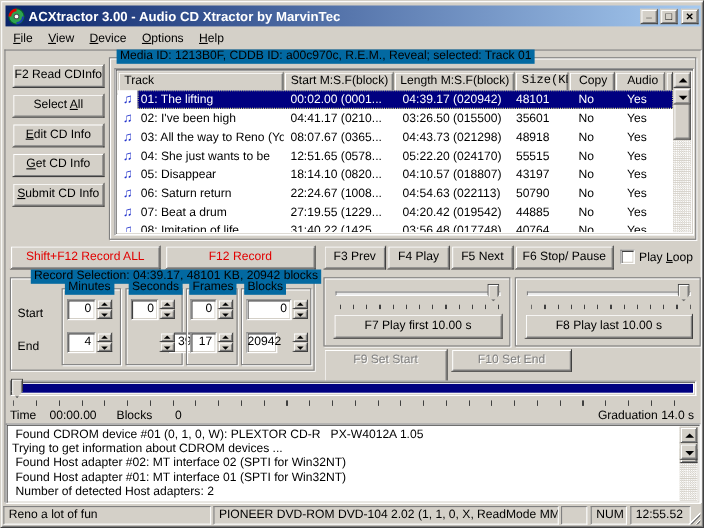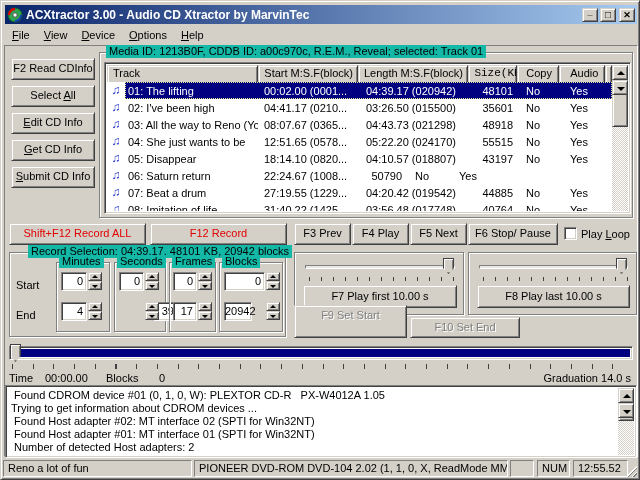--- a/index.html
+++ b/index.html
@@ -22,36 +22,36 @@
   #title { color:#fff; font-weight:bold; font-size:12px; margin-left:3px; flex:1; white-space:nowrap; overflow:hidden; }
   .winbtn { width:16px; height:14px; margin-left:2px; font-size:9px; font-weight:bold; text-align:center; line-height:12px; position:relative; }
   #menubar { left:4px; top:25px; width:632px; height:18px; display:flex; }
   .mi { padding:2px 7px; line-height:14px; }
   .k { text-decoration:underline; }
 
   #clientframe { left:3px; top:44px; width:634px; height:412px; border:1px solid; border-color:#808080 #ffffff #ffffff #808080; }
 
   .lbtn { left:10px; width:84px; height:22px; text-align:center; line-height:19px; }
 
-  .gbox-label { position:absolute; top:-8px; background:#14b8a6; padding:0 3px; line-height:13px; white-space:nowrap; }
+  .gbox-label { position:absolute; top:-8px; background:#0369a1; padding:0 3px; line-height:13px; white-space:nowrap; }
 
   
   #tracklist { left:103px; top:61px; width:527px; height:152px; background:#fff; }
   #lhead { left:2px; top:2px; right:18px; height:17px; display:flex; }
   .hc { height:21px; line-height:15px; padding-left:5px; overflow:hidden; white-space:nowrap; font-size:11px; }
   #lbody { left:2px; top:19px; right:18px; bottom:2px; overflow:hidden; background:#fff; }
   .lrow { display:flex; height:17px; }
   .c { line-height:16px; overflow:hidden; white-space:nowrap; }
   .c-ic { width:18px; text-align:center; color:#2233cc; font-size:12px; }
   .rcells { display:flex; flex:1; border:1px solid transparent; }
   .sel .rcells { background:#000080; color:#fff; border:1px dotted #e8e890; }
   .c-t { width:132px; padding-left:2px; }
   .c-s { width:100px; padding-left:6px; }
   .c-l { width:111px; padding-left:8px; }
-  .c-z { width:49px; text-align:right; padding-right:5px; }
+  .c-z { width:49px; padding-right:5px; }
   .c-p { width:42px; padding-left:8px; }
   .c-a { width:46px; padding-left:10px; }
   .h1 { width:152px; } .h2 { width:100px; } .h3 { width:111px; } .h4 { width:49px; text-align:right; padding-right:17px;font-family:Liberation Mono, monospace; }
   .h5 { width:42px; padding-left:8px; } .h6 { width:46px; padding-left:10px; } .hf { flex:1; }
 
   
   .vsb { width:16px; background:#d4d0c8; background-image:repeating-conic-gradient(#ffffff 0 25%, #d4d0c8 0 50%); background-size:2px 2px; }
   .sbtn { width:16px; height:15px; position:relative; }
   .tri { position:absolute; width:0; height:0; left:4px; }
   .tri.up { border-left:4px solid transparent; border-right:4px solid transparent; border-bottom:4px solid #000; top:5px; }
@@ -192,20 +192,21 @@
             <span class="c c-z">43197</span>
             <span class="c c-p">No</span>
             <span class="c c-a">Yes</span>
           </span>
       </div>
       <div class="lrow">
         <span class="c c-ic">♫</span>
         <span class="rcells">
             <span class="c c-t">06: Saturn return</span>
             <span class="c c-s">22:24.67 (1008...</span>
+            <span class="c c-l">04:54.63 (022113)</span>
             <span class="c c-z">50790</span>
             <span class="c c-p">No</span>
             <span class="c c-a">Yes</span>
           </span>
       </div>
       <div class="lrow">
         <span class="c c-ic">♫</span>
         <span class="rcells">
             <span class="c c-t">07: Beat a drum</span>
             <span class="c c-s">27:19.55 (1229...</span>
@@ -348,21 +349,21 @@
     <div class="abs raised btn" style="left:8px;top:32px;width:154px;height:23px;"><span style="line-height:21px;">F7 Play first 10.00 s</span></div>
   </div>
 
   <div class="abs etched" style="left:467px;top:251px;width:169px;height:63px;">
     <div class="abs chan-sm" style="left:10px;top:12px;width:149px;"></div>
     <div class="abs sthumb" style="left:147px;top:5px;width:11px;height:16px;"></div>
     <div class="abs ticks" style="left:14px;top:24px;width:145px;height:4px;"></div>
     <div class="abs raised btn" style="left:8px;top:32px;width:153px;height:23px;"><span style="line-height:21px;">F8 Play last 10.00 s</span></div>
   </div>
 
-  <div class="abs raised btn disabled" style="left:293px;top:304px;width:113px;height:33px;"><span>F9 Set Start</span></div>
+  <div class="abs raised btn disabled" style="left:293px;top:316px;width:113px;height:33px;"><span>F9 Set Start</span></div>
   <div class="abs raised btn disabled" style="left:409px;top:316px;width:110px;height:21px;"><span>F10 Set End</span></div>
 
   <div id="mainchan" class="abs sunken" style="left:8px;top:345px;width:624px;height:14px;">
     <div id="mainfill"></div>
   </div>
   <div class="abs sthumb" style="left:9px;top:343px;width:11px;height:18px;"></div>
   <div id="mainticks" class="abs" style="left:11px;top:363px;width:620px;height:5px;"></div>
   <span class="abs" style="left:8px;top:371px;">Time</span>
   <span class="abs" style="left:44px;top:371px;">00:00.00</span>
   <span class="abs" style="left:105px;top:371px;">Blocks</span>

